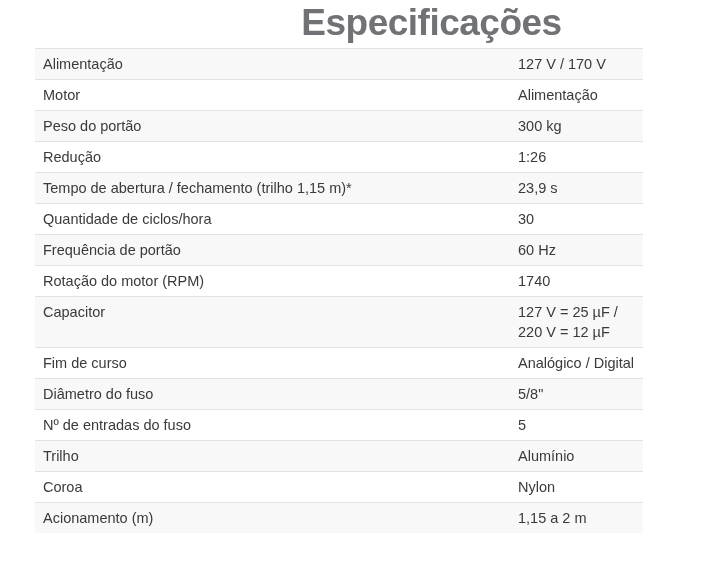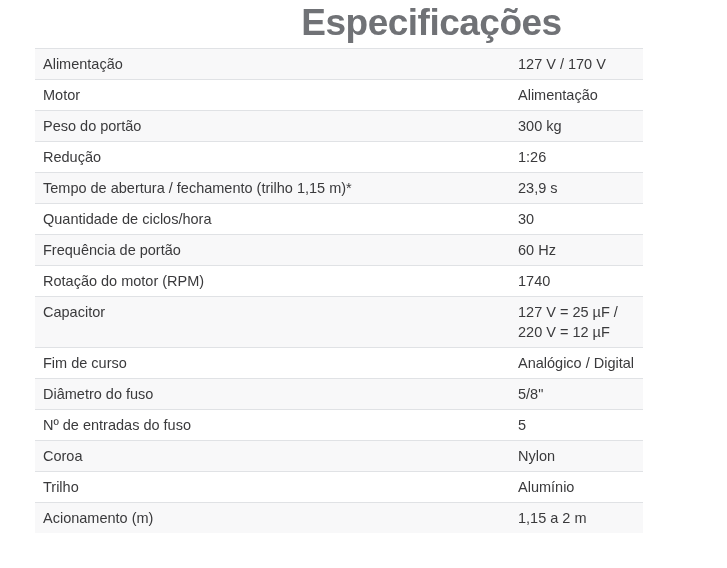--- a/index.html
+++ b/index.html
@@ -105,26 +105,26 @@
       </tr>
       <tr>
         <td class="label">Diâmetro do fuso</td>
         <td class="value">5/8"</td>
       </tr>
       <tr>
         <td class="label">Nº de entradas do fuso</td>
         <td class="value">5</td>
       </tr>
       <tr>
+        <td class="label">Trilho</td>
+        <td class="value">Alumínio</td>
+      </tr>
+      <tr>
         <td class="label">Coroa</td>
         <td class="value">Nylon</td>
-      </tr>
-      <tr>
-        <td class="label">Trilho</td>
-        <td class="value">Alumínio</td>
       </tr>
       <tr>
         <td class="label">Acionamento (m)</td>
         <td class="value">1,15 a 2 m</td>
       </tr>
     </tbody>
   </table>
 </main>
 
 </body></html>

